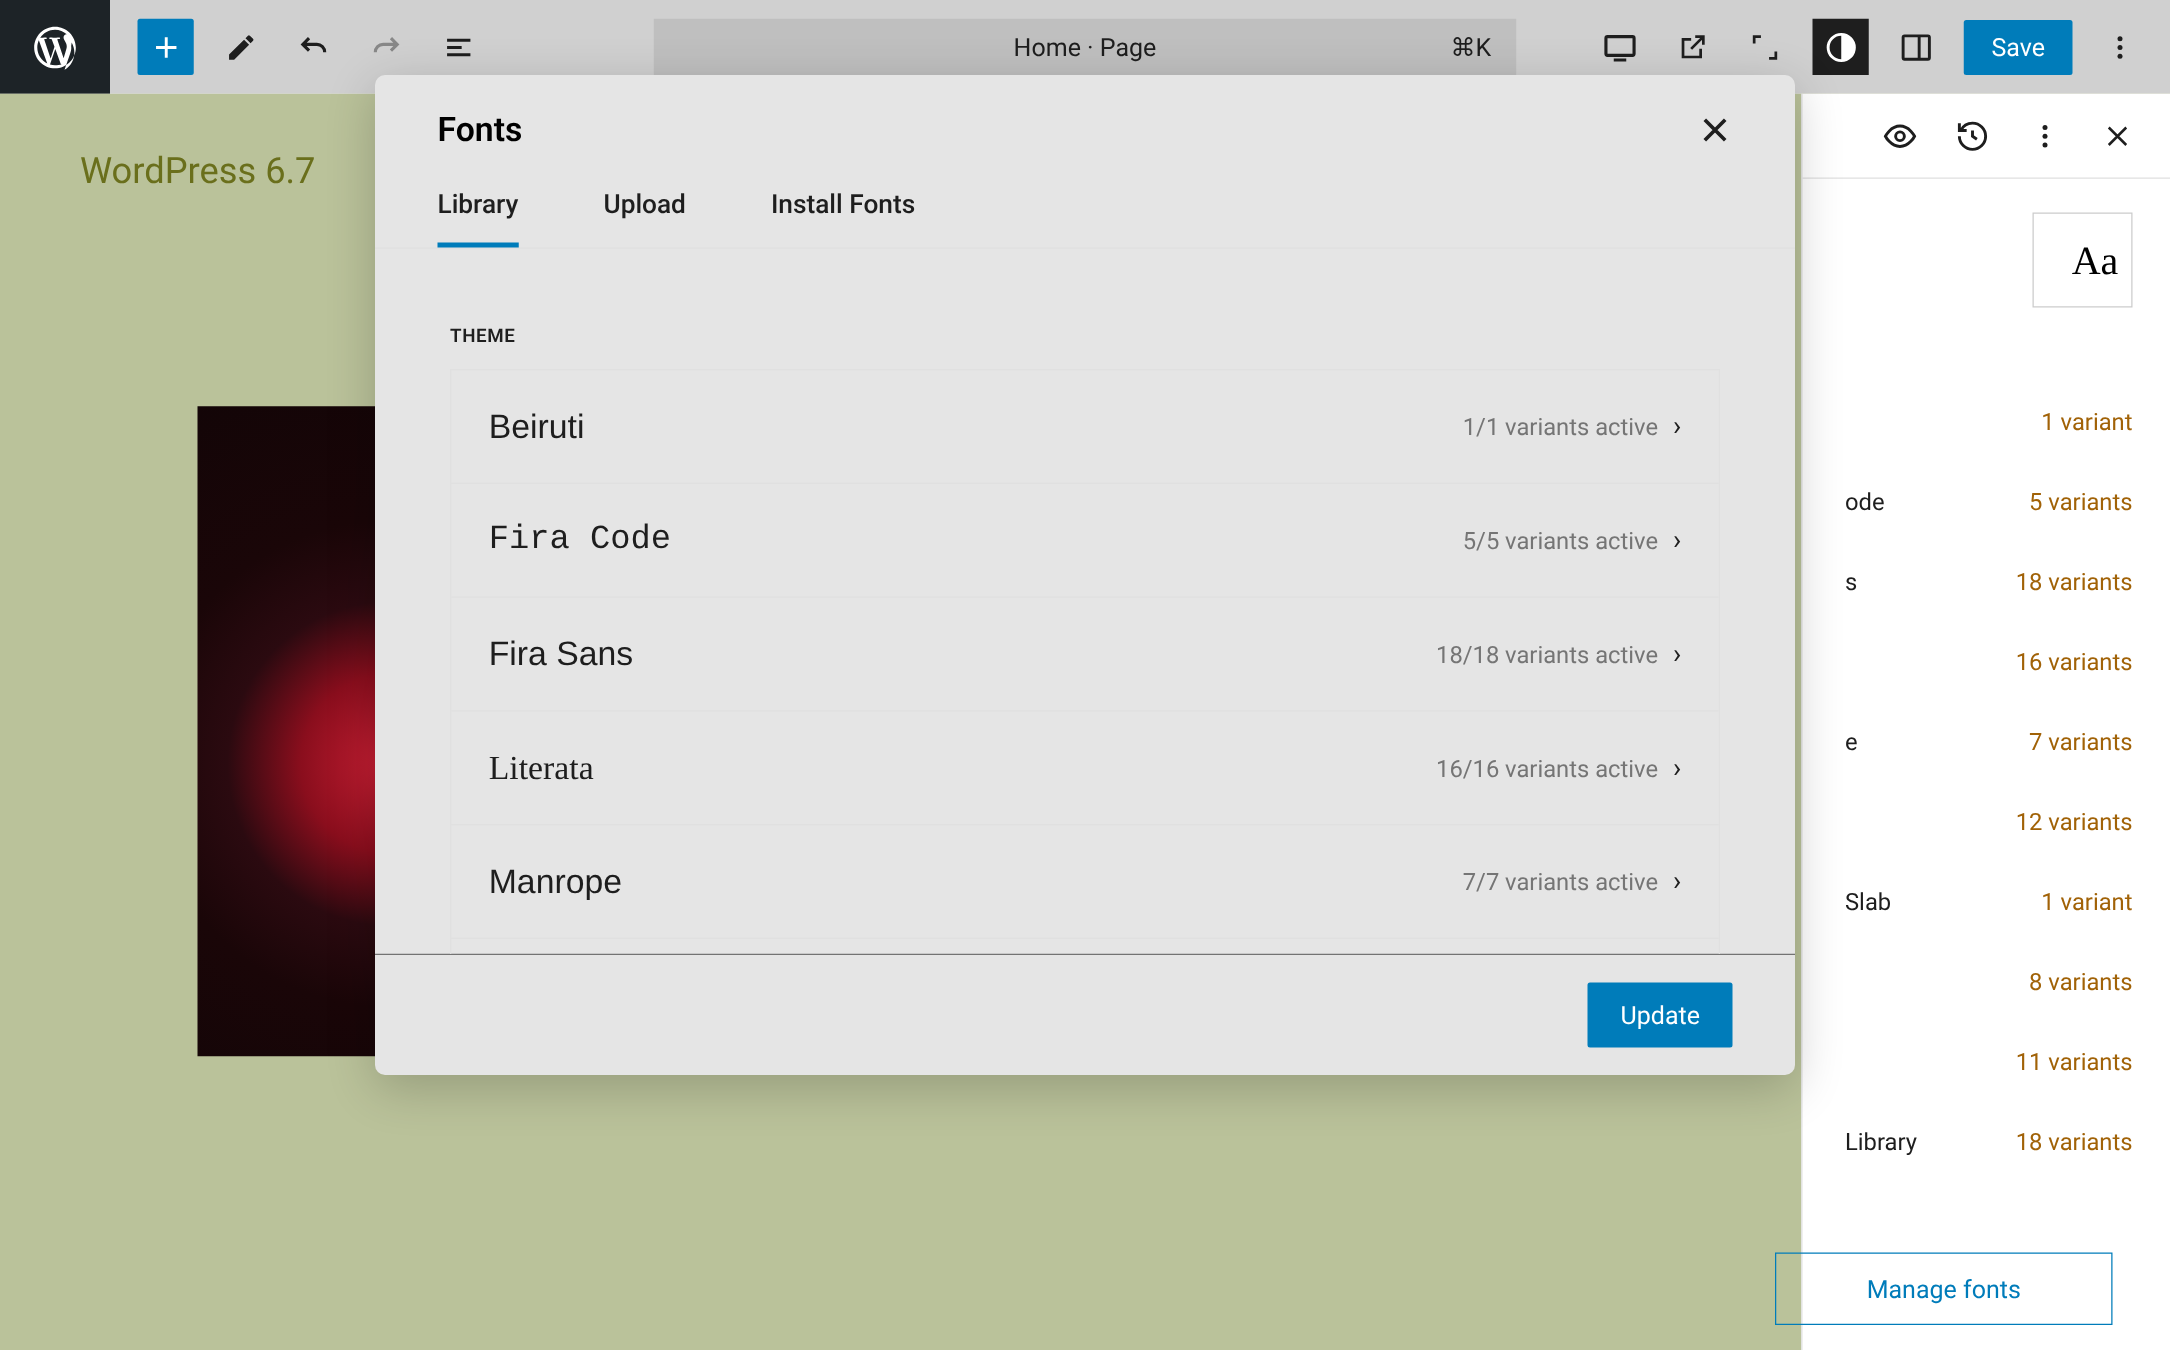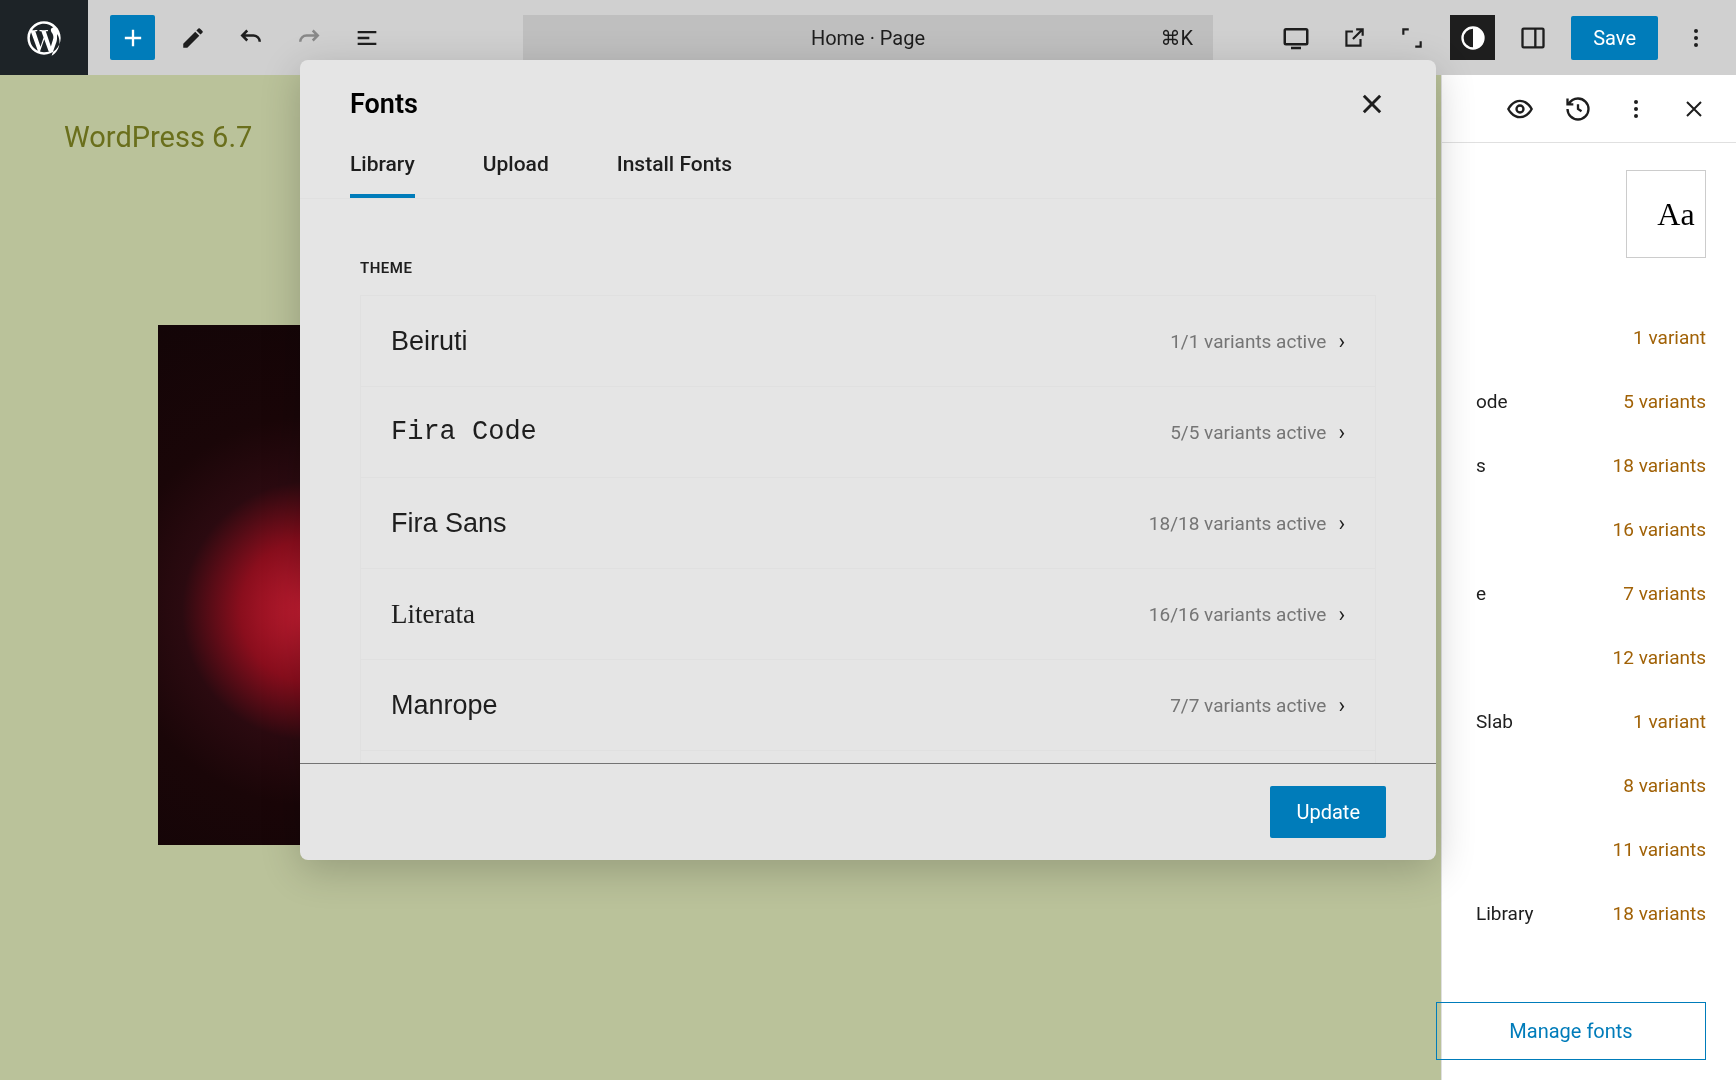--- a/index.html
+++ b/index.html
@@ -20,26 +20,26 @@
 
 
 .editor-bg { position: absolute; top: 75px; left: 0; right: 0; bottom: 0; background: #bac29a; }
 .wp-version { font-size: 29px; font-weight: 400; color: #6a6f1c; padding: 45px 0 0 64px; }
 .image-block { position: absolute; top: 250px; left: 158px; width: 220px; height: 520px; background: radial-gradient(circle at 70% 55%, #c91f34 0%, #8a0e1d 22%, #2b0a10 40%, #1a0608 60%, #130507 100%); }
 .home-title { position: absolute; top: 810px; left: 158px; font-size: 95px; color: #6a6f1c; font-weight: 300; }
 
 
 .right-sidebar { position: absolute; top: 75px; right: 0; width: 295px; bottom: 0; background: #fff; border-left: 1px solid #e0e0e0; padding-top: 0; }
 .sidebar-header { height: 68px; display: flex; align-items: center; justify-content: flex-end; gap: 18px; padding-right: 22px; border-bottom: 1px solid #e0e0e0; }
-.aa-btn { position: absolute; top: 95px; right: 30px; width: 80px; height: 88px; border: 1px solid #ccc; display: flex; align-items: center; justify-content: center; font-family: Georgia, serif; font-size: 32px; padding-left: 20px; }
+.aa-btn { position: absolute; top: 95px; right: 30px; width: 80px; height: 76px; border: 1px solid #ccc; display: flex; align-items: center; justify-content: center; font-family: Georgia, serif; font-size: 32px; padding-left: 20px; }
 .font-variant-list { position: absolute; top: 230px; right: 0; width: 280px; }
 .font-variant-item { height: 64px; display: flex; align-items: center; justify-content: space-between; padding: 0 30px 0 20px; font-size: 19px; color: #1e1e1e; }
 .font-variant-item .name { white-space: nowrap; overflow: hidden; }
 .font-variant-item .count { color: #a16207; }
-.manage-fonts { position: absolute; bottom: 20px; right: 30px; width: 270px; height: 58px; border: 1px solid #007cba; color: #007cba; display: flex; align-items: center; justify-content: center; font-size: 20px; }
+.manage-fonts { position: absolute; bottom: 20px; right: 46px; width: 270px; height: 58px; border: 1px solid #007cba; color: #007cba; display: flex; align-items: center; justify-content: center; font-size: 20px; }
 
 
 .modal { position: absolute; top: 60px; left: 300px; width: 1136px; height: 800px; background: #e5e5e5; border-radius: 8px; box-shadow: 0 10px 40px rgba(0,0,0,0.2); display: flex; flex-direction: column; overflow: hidden; }
 .modal-header { display: flex; align-items: center; justify-content: space-between; padding: 28px 50px 0 50px; }
 .modal-title { font-size: 27px; font-weight: 600; }
 .close-btn { font-size: 28px; }
 .tabs { display: flex; gap: 68px; padding: 32px 50px 0 50px; border-bottom: 1px solid #e0e0e0; }
 .tab { padding-bottom: 18px; font-size: 21px; font-weight: 500; color: #1e1e1e; }
 .tab.active { border-bottom: 4px solid #007cba; }
 .modal-body { flex: 1; overflow-y: auto; padding: 34px 60px 0 60px; }

